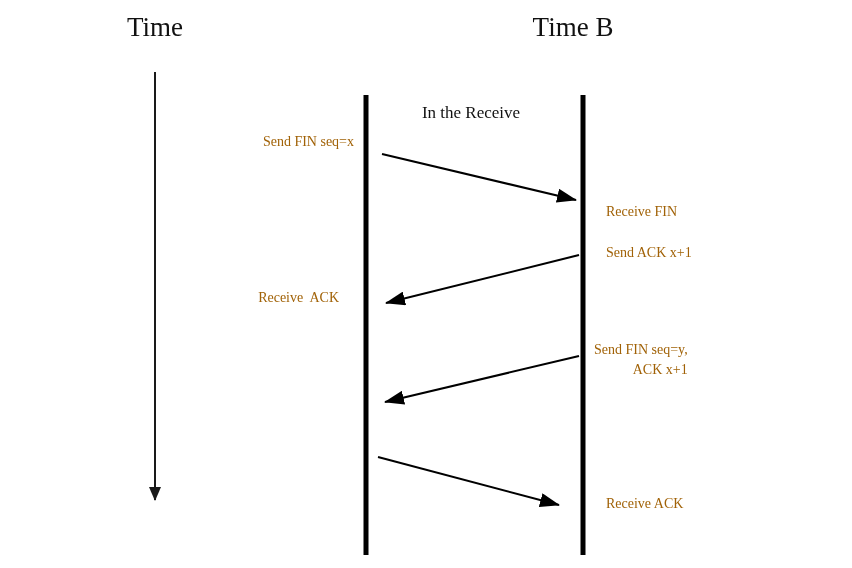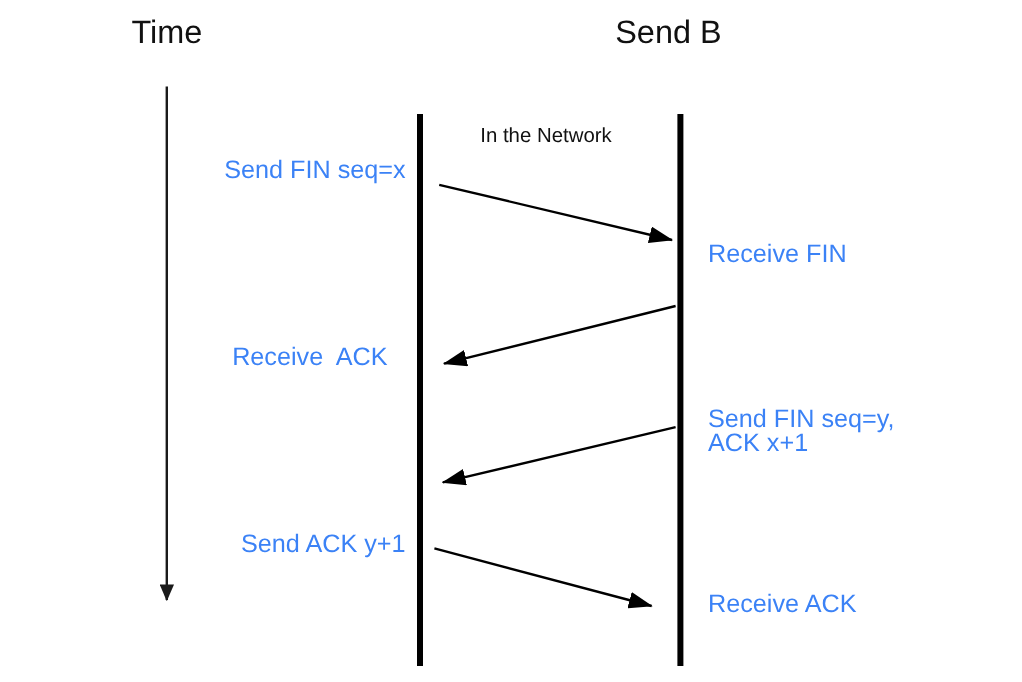--- a/index.html
+++ b/index.html
@@ -7,22 +7,23 @@
     margin: 0;
     padding: 0;
     background: #ffffff;
   }
   #canvas {
     position: relative;
     width: 744px;
     height: 568px;
     background: #ffffff;
     overflow: hidden;
-    font-family: Liberation Sans, sans-serif;
+    font-family: Liberation Serif, serif;
     color: #111111;
+    margin-left: 16px;
   }
 
   
   .heading {
     position: absolute;
     font-size: 27px;
     font-weight: 400;
     color: #111111;
     white-space: nowrap;
     transform: translateX(-50%);
@@ -43,24 +44,24 @@
     font-size: 17px;
     white-space: nowrap;
     transform: translateX(-50%);
     line-height: 1;
     color: #111111;
   }
 
   
   .event-label {
     position: absolute;
-    font-size: 21px;
+    font-size: 14px;
     line-height: 20px;
     white-space: pre;
-    color: #3b82f6;
+    color: #a16207;
   }
   .event-label.right-aligned {
     text-align: right;
     transform: translateX(-100%);
   }
   .event-label.left-aligned {
     text-align: left;
   }
 
   
@@ -72,39 +73,39 @@
     height: 568px;
     pointer-events: none;
   }
 </style>
 </head>
 <body>
 
 <div id="canvas">
 
   <div class="heading" style="left:139px; top:14px;">Time</div>
-  <div class="heading" style="left:557px; top:14px;">Send B</div>
+  <div class="heading" style="left:557px; top:14px;">Time B</div>
 
   <div class="lifeline" style="left:350px; top:95px; height:460px;"></div>
   <div class="lifeline" style="left:567px; top:95px; height:460px;"></div>
 
-  <div class="network-label" style="left:455px; top:104px;">In the Network</div>
+  <div class="network-label" style="left:455px; top:104px;">In the Receive</div>
 
   <div class="event-label right-aligned" style="left:338px; top:132px;">Send FIN seq=x</div>
 
   <div class="event-label left-aligned" style="left:590px; top:202px;">Receive FIN</div>
 
+  <div class="event-label left-aligned" style="left:590px; top:243px;">Send ACK x+1</div>
 
   <div class="event-label right-aligned" style="left:323px; top:288px;">Receive  ACK</div>
 
-  <div class="event-label left-aligned" style="left:590px; top:340px;">Send FIN seq=y,
+  <div class="event-label left-aligned" style="left:578px; top:340px;text-align:right;">Send FIN seq=y,
 ACK x+1</div>
 
 
-  <div class="event-label right-aligned" style="left:338px; top:444px;">Send ACK y+1</div>
 
   <div class="event-label left-aligned" style="left:590px; top:494px;">Receive ACK</div>
 
   <svg id="arrow-layer" viewBox="0 0 852 568" xmlns="http://www.w3.org/2000/svg">
     <defs>
       <marker id="arrowhead" markerWidth="10" markerHeight="7" refX="9.5" refY="3.5" orient="auto" markerUnits="strokeWidth">
         <polygon points="0 0, 10 3.5, 0 7" fill="#000000"></polygon>
       </marker>
       <marker id="arrowhead-time" markerWidth="7" markerHeight="6" refX="6.5" refY="3" orient="auto" markerUnits="strokeWidth">
         <polygon points="0 0, 7 3, 0 6" fill="#1a1a1a"></polygon>

